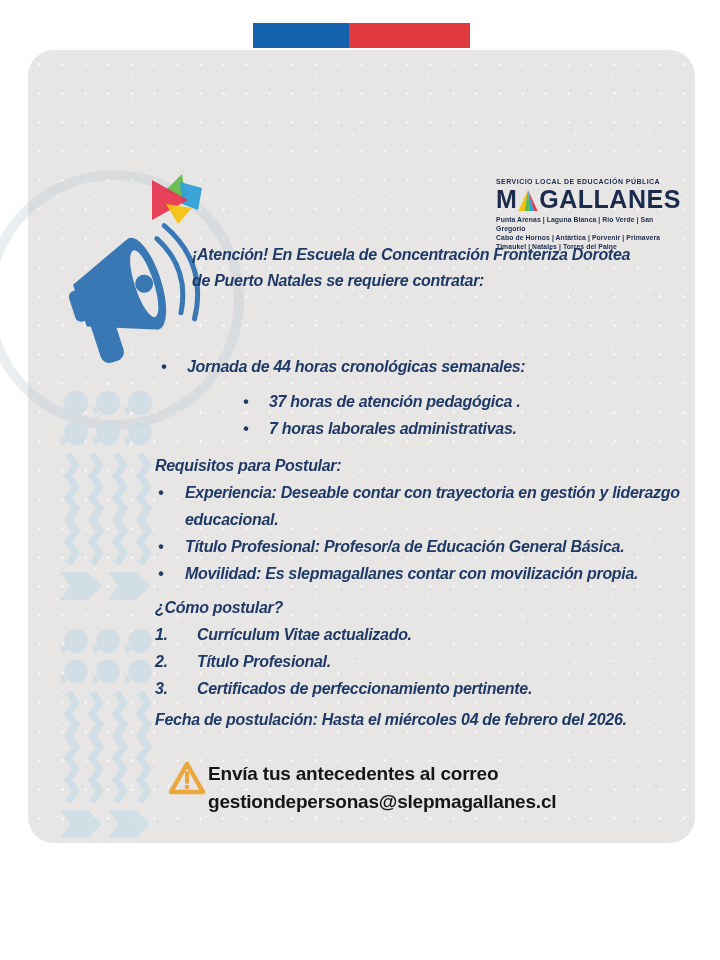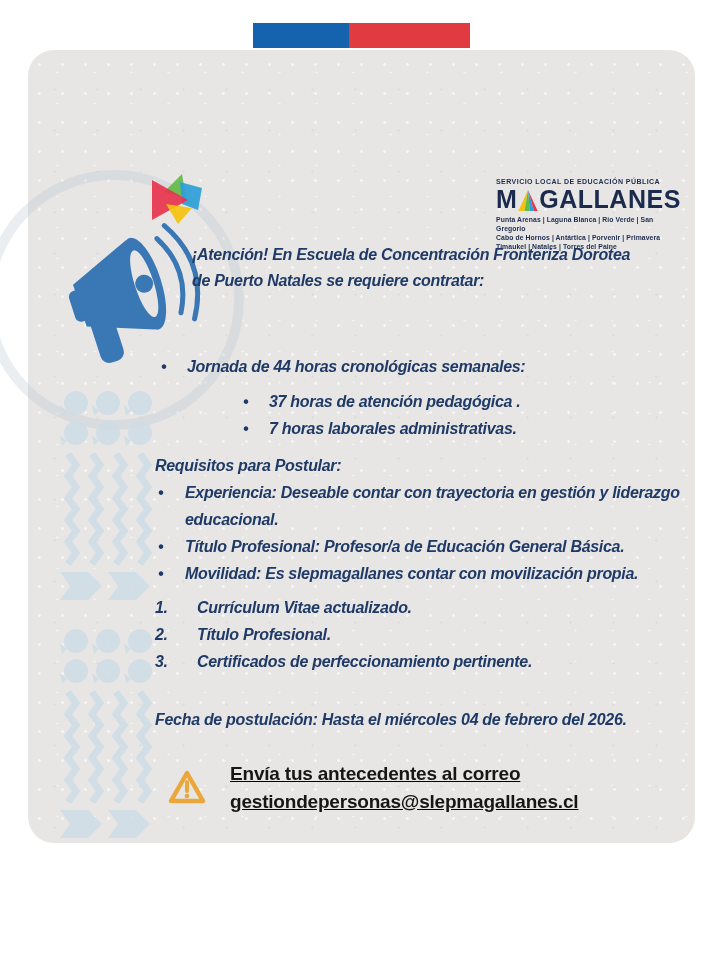--- a/index.html
+++ b/index.html
@@ -53,21 +53,21 @@
   ul.bullets li::before{content:"\2022";position:absolute;left:3px;top:0;}
   ul.sub{list-style:none;margin:8px;padding:0 0 0 78px;}
   ul.sub li{position:relative;padding-left:28px;}
   ul.sub li::before{content:"\2022";position:absolute;left:2px;top:0;}
   ol.nums{list-style:none;margin:0;padding:0;}
   ol.nums li{position:relative;padding-left:42px;}
   ol.nums li .num{position:absolute;left:0;top:0;}
   .jornada-title{padding-left:32px;position:relative;}
   .jornada-title::before{content:"\2022";position:absolute;left:6px;top:0;}
   
-  .contact{position:absolute;left:139px;top:710px;display:flex;align-items:center;gap:23px;text-decoration:underline;}
+  .contact{position:absolute;left:139px;top:710px;display:flex;align-items:flex-start;gap:1px;}
   .contact-text{color:#161616;font-size:19px;font-weight:bold;line-height:28px;letter-spacing:-0.2px;}
 </style>
 </head>
 <body>
 
 <div class="poster">
 
   <div class="flagbar">
     <div class="flag-blue"></div>
     <div class="flag-red"></div>
@@ -193,20 +193,21 @@
     <div class="block blk-requisitos navy">
       <div>Requisitos para Postular:</div>
       <ul class="bullets">
         <li>Experiencia: Deseable contar con trayectoria en gestión y liderazgo educacional.</li>
         <li>Título Profesional: Profesor/a de Educación General Básica.</li>
         <li>Movilidad: Es slepmagallanes contar con movilización propia.</li>
       </ul>
     </div>
 
     <div class="block blk-postular navy">
+      <div>¿Cómo postular?</div>
       <ol class="nums">
         <li>
           <span class="num">1.</span>
           <span>Currículum Vitae actualizado.</span>
         </li>
         <li>
           <span class="num">2.</span>
           <span>Título Profesional.</span>
         </li>
         <li>

